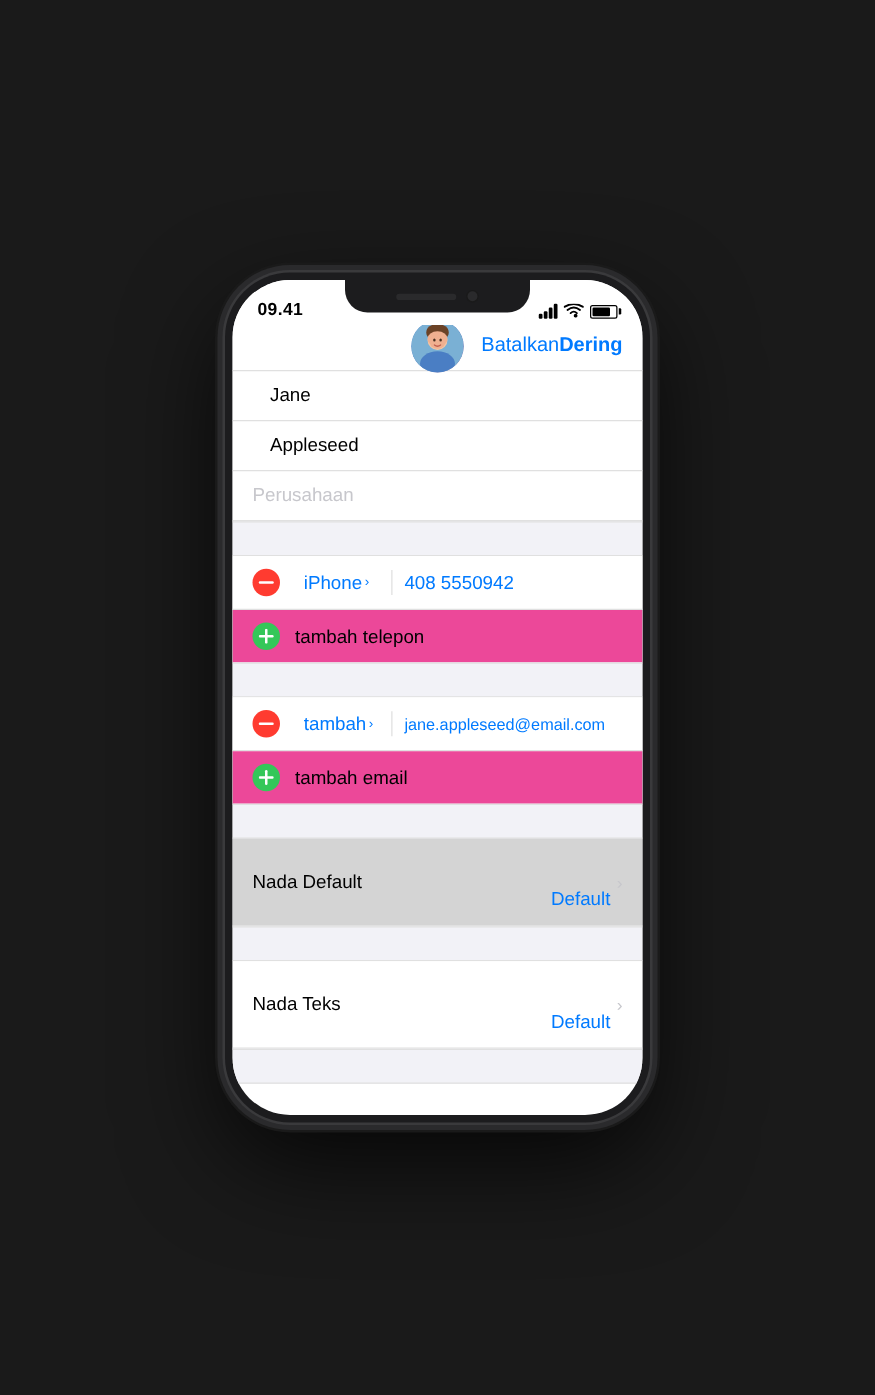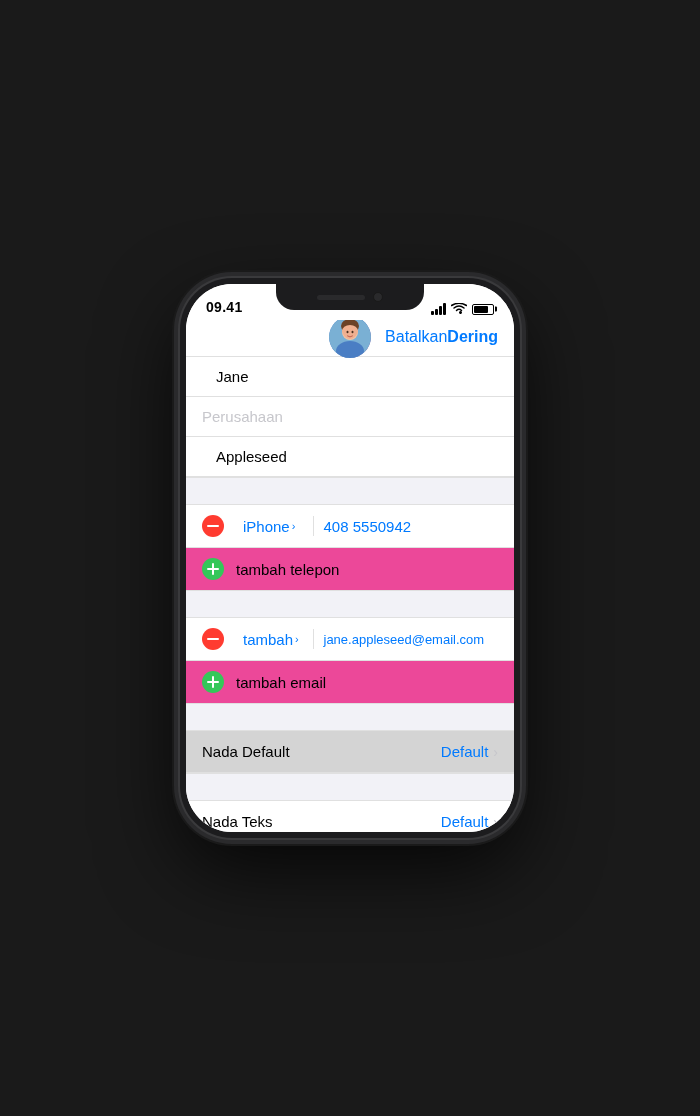--- a/index.html
+++ b/index.html
@@ -7,21 +7,21 @@
       background: #1a1a1a;
       display: flex;
       justify-content: center;
       align-items: center;
       min-height: 100vh;
       font-family: -apple-system, 'SF Pro Text', 'Helvetica Neue', sans-serif;
     }
 
     .phone-frame {
       width: 340px;
-      height: 560px;
+      height: 680px;
       background: #1c1c1e;
       border-radius: 52px;
       position: relative;
       box-shadow:
         0 0 0 2px #3a3a3c,
         0 0 0 6px #2a2a2c,
         0 0 0 8px #1a1a1a,
         0 30px 80px rgba(0,0,0,0.8);
       overflow: hidden;
     }
@@ -331,20 +331,21 @@
 
     .setting-row-right {
       display: flex;
       align-items: center;
       gap: 5px;
     }
 
     .setting-value {
       font-size: 15px;
       color: #007aff;
+      margin-top: 28px;
     }
 
     .setting-chevron {
       color: #c7c7cc;
       font-size: 14px;
     }
 
     .setting-row.highlighted {
       background: #d4d4d4;
     }
@@ -406,25 +407,25 @@
       </div>
       <span class="nav-done">Dering</span>
     </div>
 
     <div class="form-section">
       <div class="form-row">
         <span class="form-text">Jane</span>
       </div>
 
       <div class="form-row">
+        <span class="form-text">Appleseed</span>
+      </div>
+
+      <div class="form-row">
         <span class="form-placeholder">Perusahaan</span>
-      </div>
-
-      <div class="form-row">
-        <span class="form-text">Appleseed</span>
       </div>
     </div>
 
     <div class="section-gap"></div>
 
     <div class="form-section">
       <div class="contact-row">
         <div class="remove-btn">
           <div class="remove-btn-line"></div>
         </div>

